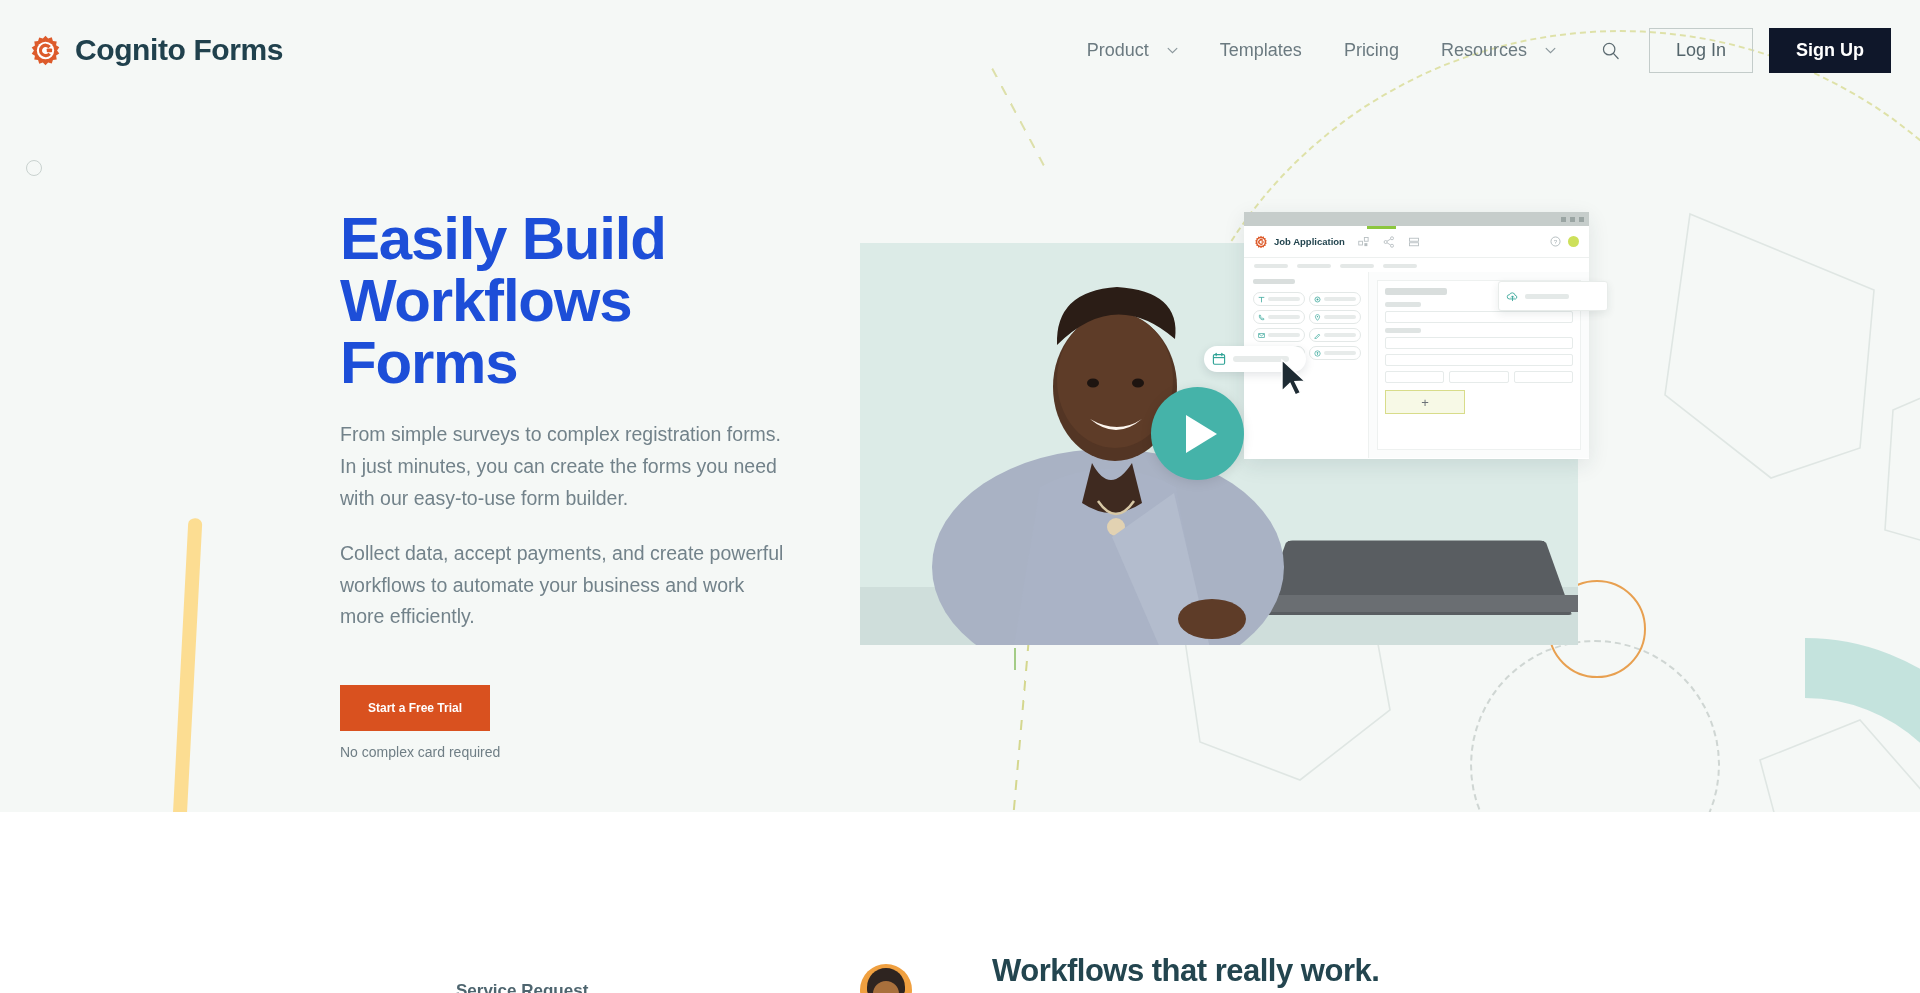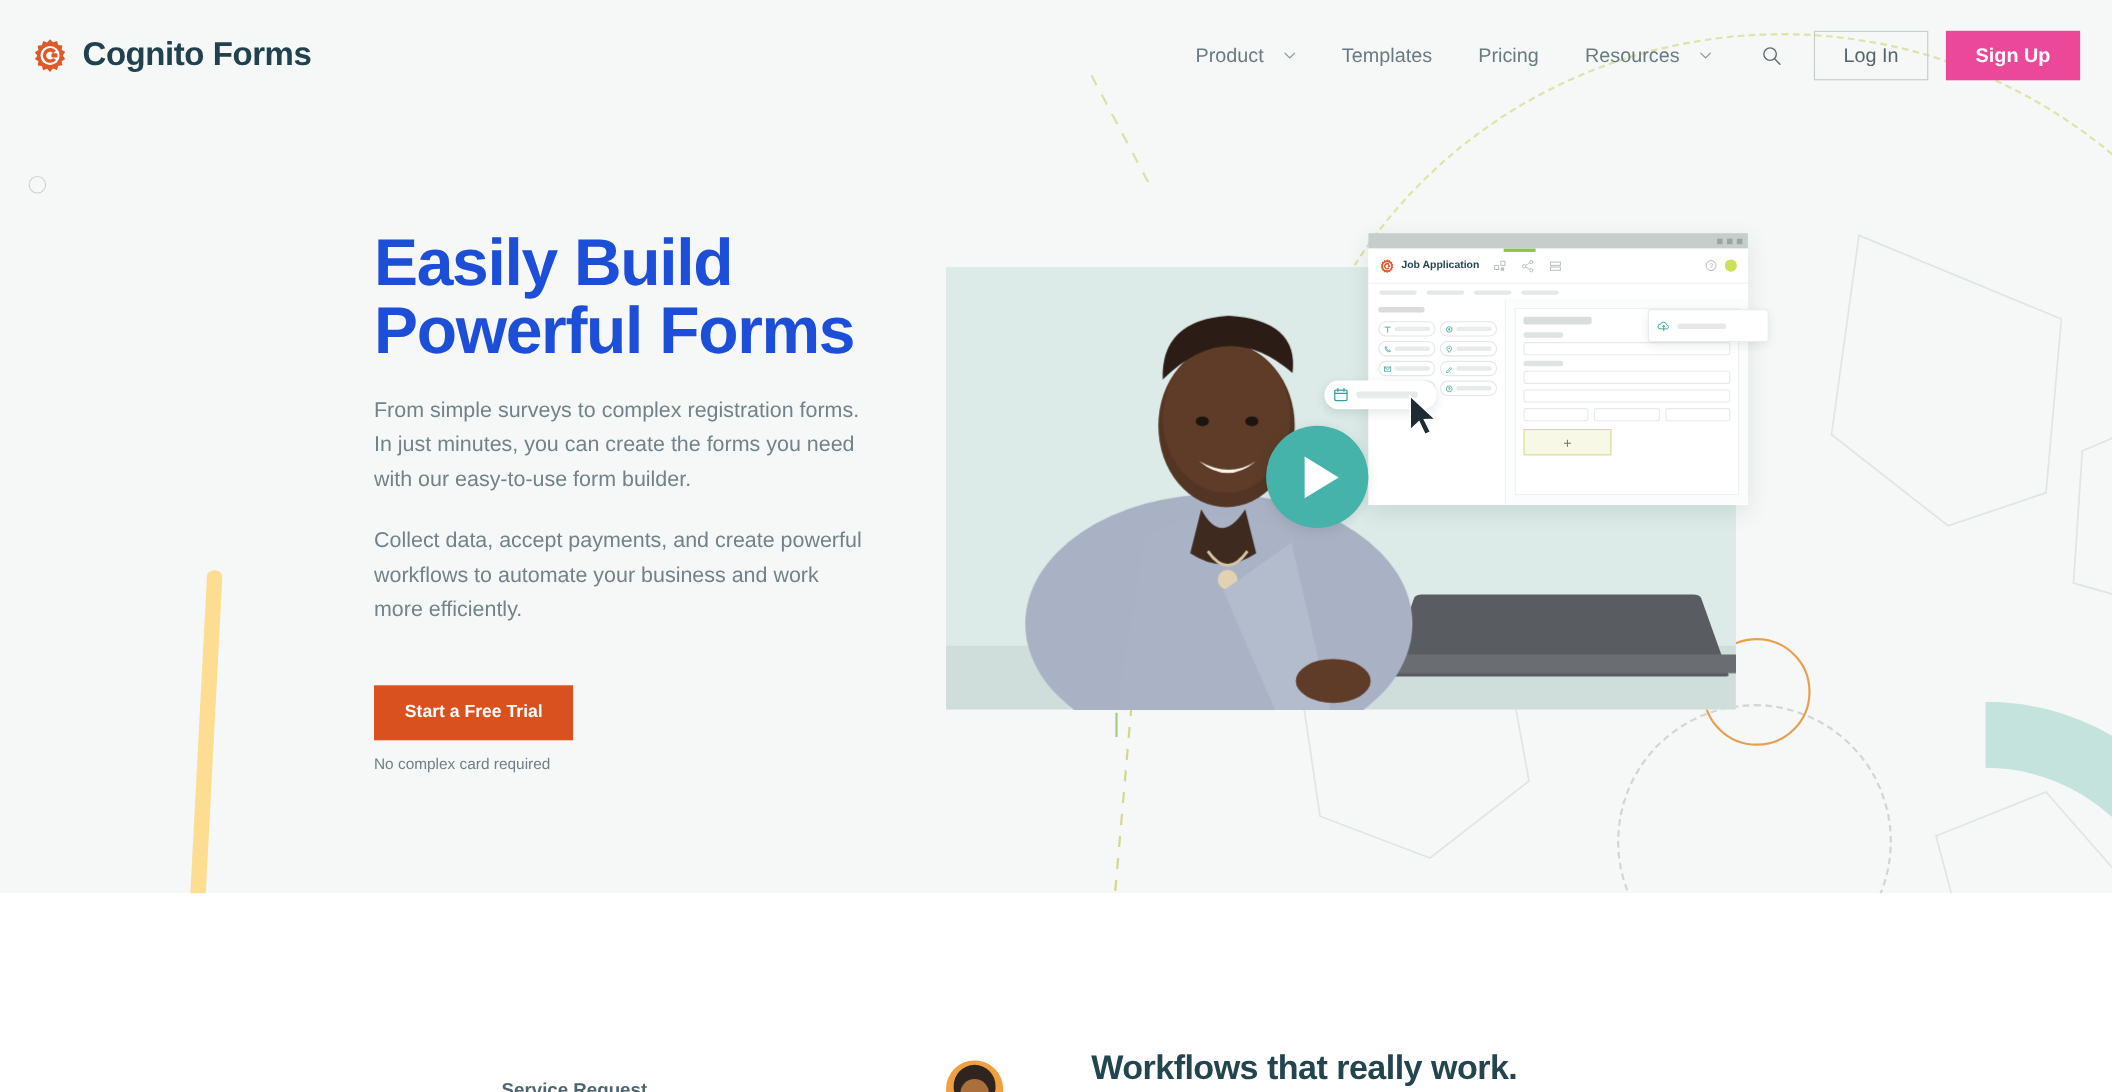--- a/index.html
+++ b/index.html
@@ -94,37 +94,37 @@
   .search-btn {
     width:44px; height:44px; display:flex; align-items:center;
     justify-content:center; cursor:pointer; margin:0 6px 0 12px;
   }
   .btn-login {
     border:1px solid #c3ccca; background:transparent; color:#54656b;
     font-size:18px; padding:11px 26px; cursor:pointer; margin-left:10px;
     font-family:"Liberation Sans", sans-serif; white-space:nowrap;
   }
   .btn-signup {
-    background:#ec4899; border:none; color:#ffffff; font-weight:700;
+    background:#0f172a; border:none; color:#ffffff; font-weight:700;
     font-size:18px; padding:12px 27px; cursor:pointer; margin-left:16px;
     font-family:"Liberation Sans", sans-serif; white-space:nowrap;
   }
 
   
   .hero-left { position:absolute; left:340px; top:208px; width:450px; z-index:20; }
   .hero-h1 {
     font-size:60px; line-height:1.03; font-weight:700;
     color:#1d4ed8; letter-spacing:-1.2px; margin-bottom:26px;
   }
   .hero-p {
     font-size:19.5px; line-height:1.62; color:#72828a; margin-bottom:24px;
   }
   .btn-trial {
     display:inline-block; background:#d9511f; color:#fff; font-weight:700;
-    font-size:16px; padding:16px 28px; border:none; cursor:pointer;
+    font-size:12px; padding:16px 28px; border:none; cursor:pointer;
     margin-top:28px; font-family:"Liberation Sans", sans-serif;
   }
   .trial-note { font-size:14px; color:#6f7e85; margin-top:13px; }
 
   
   .video-card {
     position:absolute; left:860px; top:243px; width:718px; height:402px;
     background:#dde9e6; overflow:hidden; z-index:18; cursor:pointer;
   }
   .photo-bg { position:absolute; inset:0; background:#dcebe7; }
@@ -312,21 +312,21 @@
         </svg>
       </div>
       <button class="btn-login">Log In</button>
       <button class="btn-signup">Sign Up</button>
     </div>
   </div>
 
   <div class="hero-left">
     <h1 class="hero-h1">
       <span>Easily Build</span><br>
-      <span>Powerful Forms</span>
+      <span>Workflows Forms</span>
     </h1>
     <p class="hero-p">From simple surveys to complex registration forms. In just minutes, you can create the forms you need with our easy-to-use form builder.</p>
     <p class="hero-p">Collect data, accept payments, and create powerful workflows to automate your business and work more efficiently.</p>
     <button class="btn-trial">Start a Free Trial</button>
     <div class="trial-note">No complex card required</div>
   </div>
 
   <div class="video-card">
     <div class="photo-bg"></div>
     <div class="table"></div>

